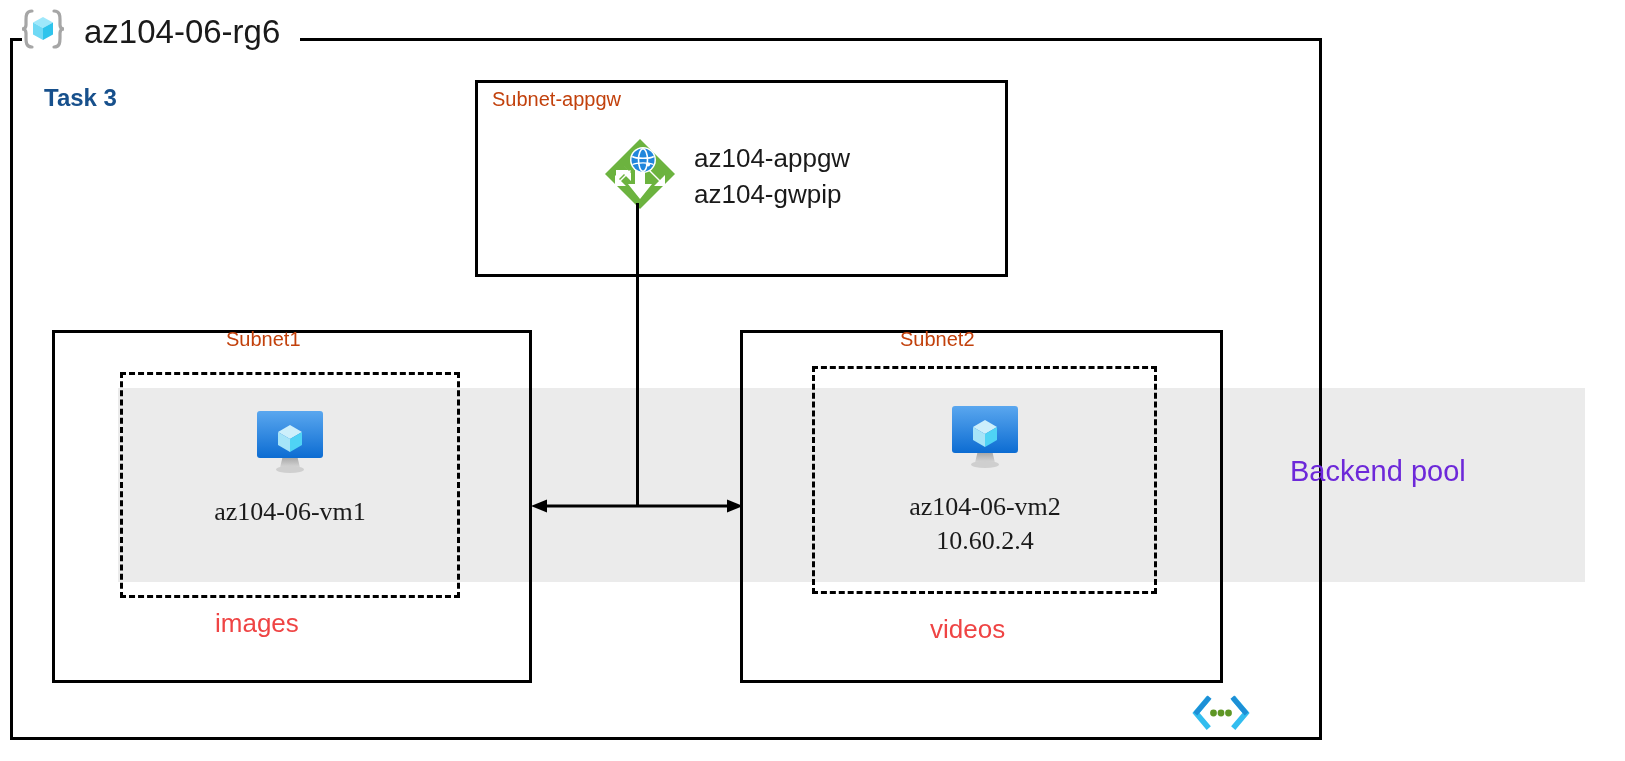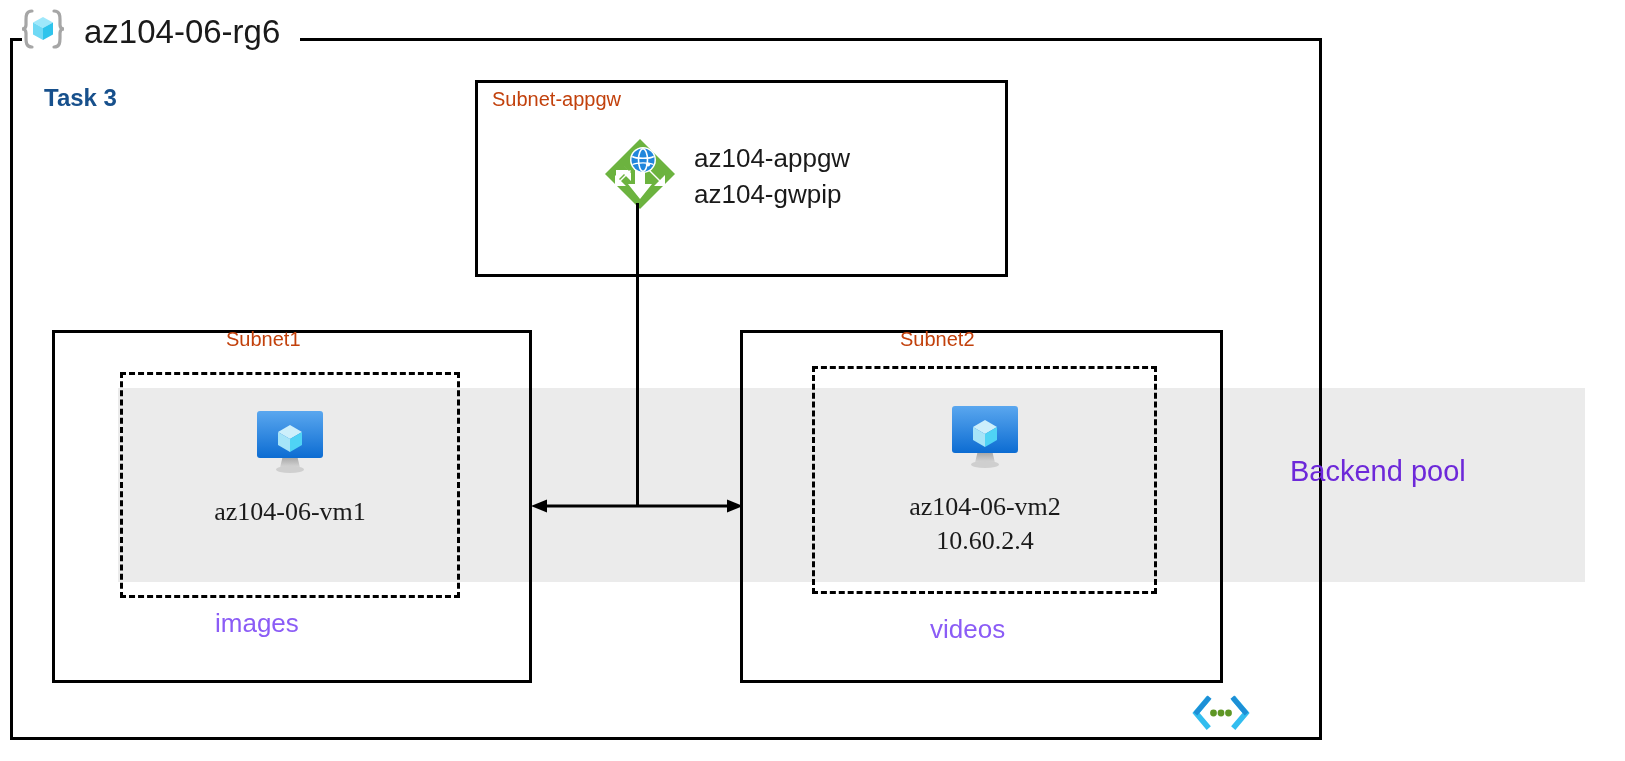--- a/index.html
+++ b/index.html
@@ -142,21 +142,21 @@
   .vm-icon-wrap {
     width: 100%;
     display: flex;
     justify-content: center;
     margin-bottom: 10px;
   }
 
   .tier-label {
     position: absolute;
     font-size: 26px;
-    color: #8b5cf6;
+    color: #ef4444;
     white-space: nowrap;
     z-index: 7;
   }
   .tier-images { left: 215px; top: 608px; }
   .tier-videos { left: 930px; top: 614px; }
 
   
   .appgw-node {
     position: absolute;
     left: 602px;

